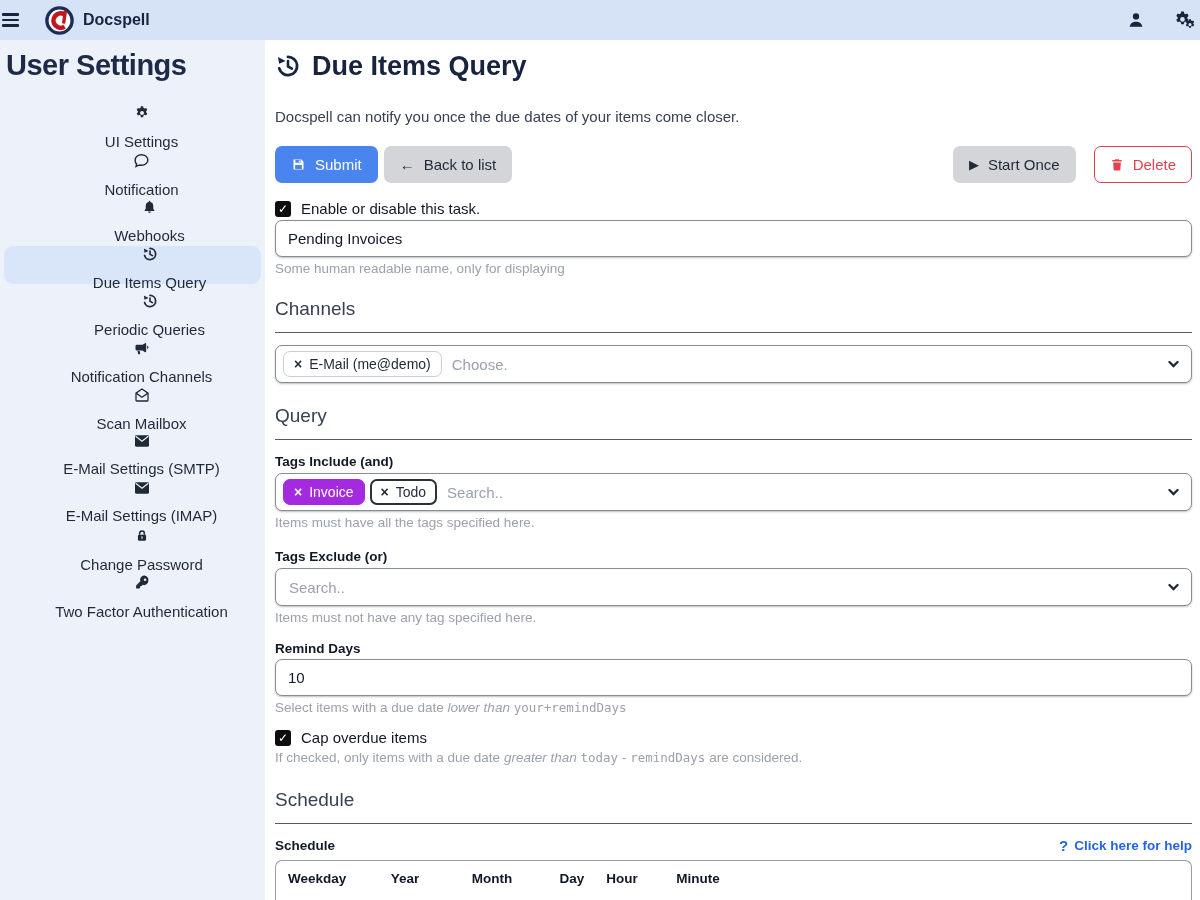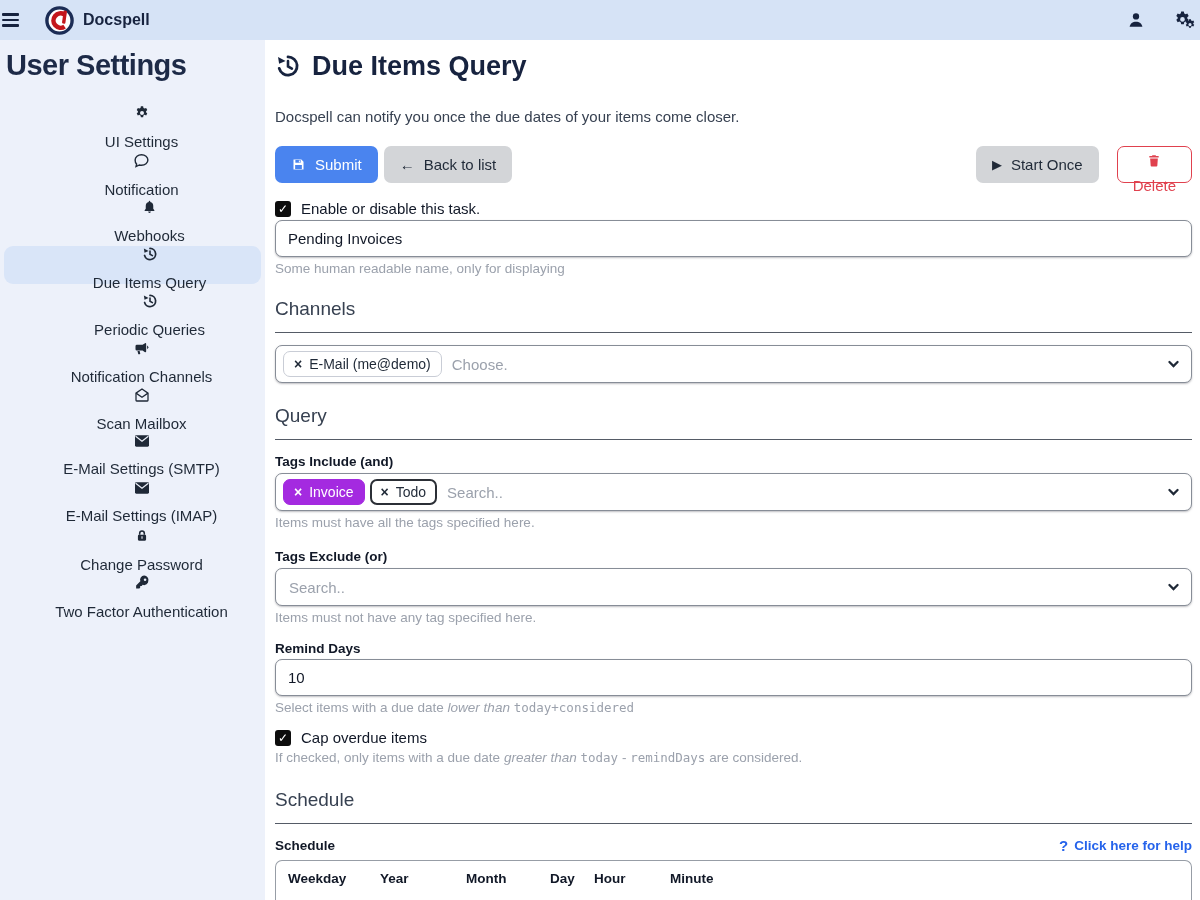--- a/index.html
+++ b/index.html
@@ -31,21 +31,21 @@
   .page-title { display:flex; align-items:center; gap:11px; font-size:27px; line-height:32px;
                 font-weight:bold; color:#17233f; }
   .page-title .icn { display:flex; color:#17233f; }
   .desc { margin-top:26px; font-size:15px; color:#374151; }
 
   .btn-row { margin-top:21px; display:flex; align-items:center; gap:6px; }
   .btn { height:37px; padding:6px 15px; border-radius:7px; font-size:15px; font-family:inherit;
          display:inline-flex; align-items:center; gap:9px; border:1px solid transparent; cursor:pointer; }
   .btn-primary { background:#4a84ef; color:#fff; }
   .btn-gray { background:#d3d5d8; color:#1f2937; }
-  .btn-danger { background:#fff; border-color:#e0414e; color:#e0414e; margin-left:12px;flex-direction:column; }
+  .btn-danger { background:#fff; border-color:#e0414e; color:#e0414e; margin-left:12px; }
   .flex-spacer { flex:1; }
 
   .check-row { margin-top:17px; display:flex; align-items:center; gap:10px; font-size:15px; color:#111827; }
   .cbx { width:16px; height:16px; background:#0d0d0d; border-radius:3px; color:#fff; font-size:12px;
          display:flex; align-items:center; justify-content:center; cursor:pointer; }
 
   .fld-label { font-weight:bold; font-size:13.5px; color:#111827; }
   .mt19 { margin-top:19px; } .mt16 { margin-top:16px; } .mt14 { margin-top:14px; }
   .text-input { margin-top:3px; width:100%; height:37px; border:1px solid #878d97; border-radius:7px;
                 padding:11px 12px; font-size:15px; color:#111827; font-family:inherit; background:#fff;
@@ -69,21 +69,21 @@
   .chip-dark { border:2px solid #2b2f36; padding:3px 9px; }
   .sel-ph { color:#9ba1ac; font-size:15px; margin-left:5px; }
 
   .sched-label-row { margin-top:13px; display:flex; align-items:center; }
   .help-link { margin-left:auto; color:#2563eb; font-weight:bold; font-size:13.5px; display:flex;
                align-items:center; gap:6px; cursor:pointer; }
 
   .sched-box { margin-top:6px; border:1px solid #979da6; border-radius:7px 7px 0 0; border-bottom:none;
                padding:10px 12px; height:60px; }
   .sched-table { border-collapse:collapse; }
-  .sched-table th { font-size:13.5px; color:#111827; text-align:left; font-weight:bold; padding:0; }
+  .sched-table th { font-size:13.5px; color:#111827; text-align:center; font-weight:bold; padding:0; }
   .sched-table th:first-child { text-align:left; }
   .sched-table td { font-size:15px; color:#111827; text-align:center; padding-top:12px; }
   .c-wd{width:92px;} .c-yr{width:50px;} .c-s1{width:36px;} .c-mo{width:52px;} .c-s2{width:32px;}
   .c-dy{width:44px;} .c-hr{width:56px;} .c-cl{width:20px;} .c-mi{width:56px;}
 
   .glyph { font-size:15px; line-height:1; }
 </style>
 </head>
 <body>
 
@@ -337,21 +337,21 @@
         </svg>
     </span>
   </div>
   <div class="help">Items must not have any tag specified here.</div>
 
   <div class="fld-label mt16">Remind Days</div>
   <input class="text-input" type="text" value="10" style="">
   <div class="help">
     <span>Select items with a due date</span>
     <i>lower than</i>
-    <span class="mono">today+considered</span>
+    <span class="mono">your+remindDays</span>
   </div>
 
   <div class="check-row" style="margin-top:14px">
     <span class="cbx">
         <span>✓</span>
       </span>
     <span>Cap overdue items</span>
   </div>
   <div class="help">
     <span>If checked, only items with a due date</span>

